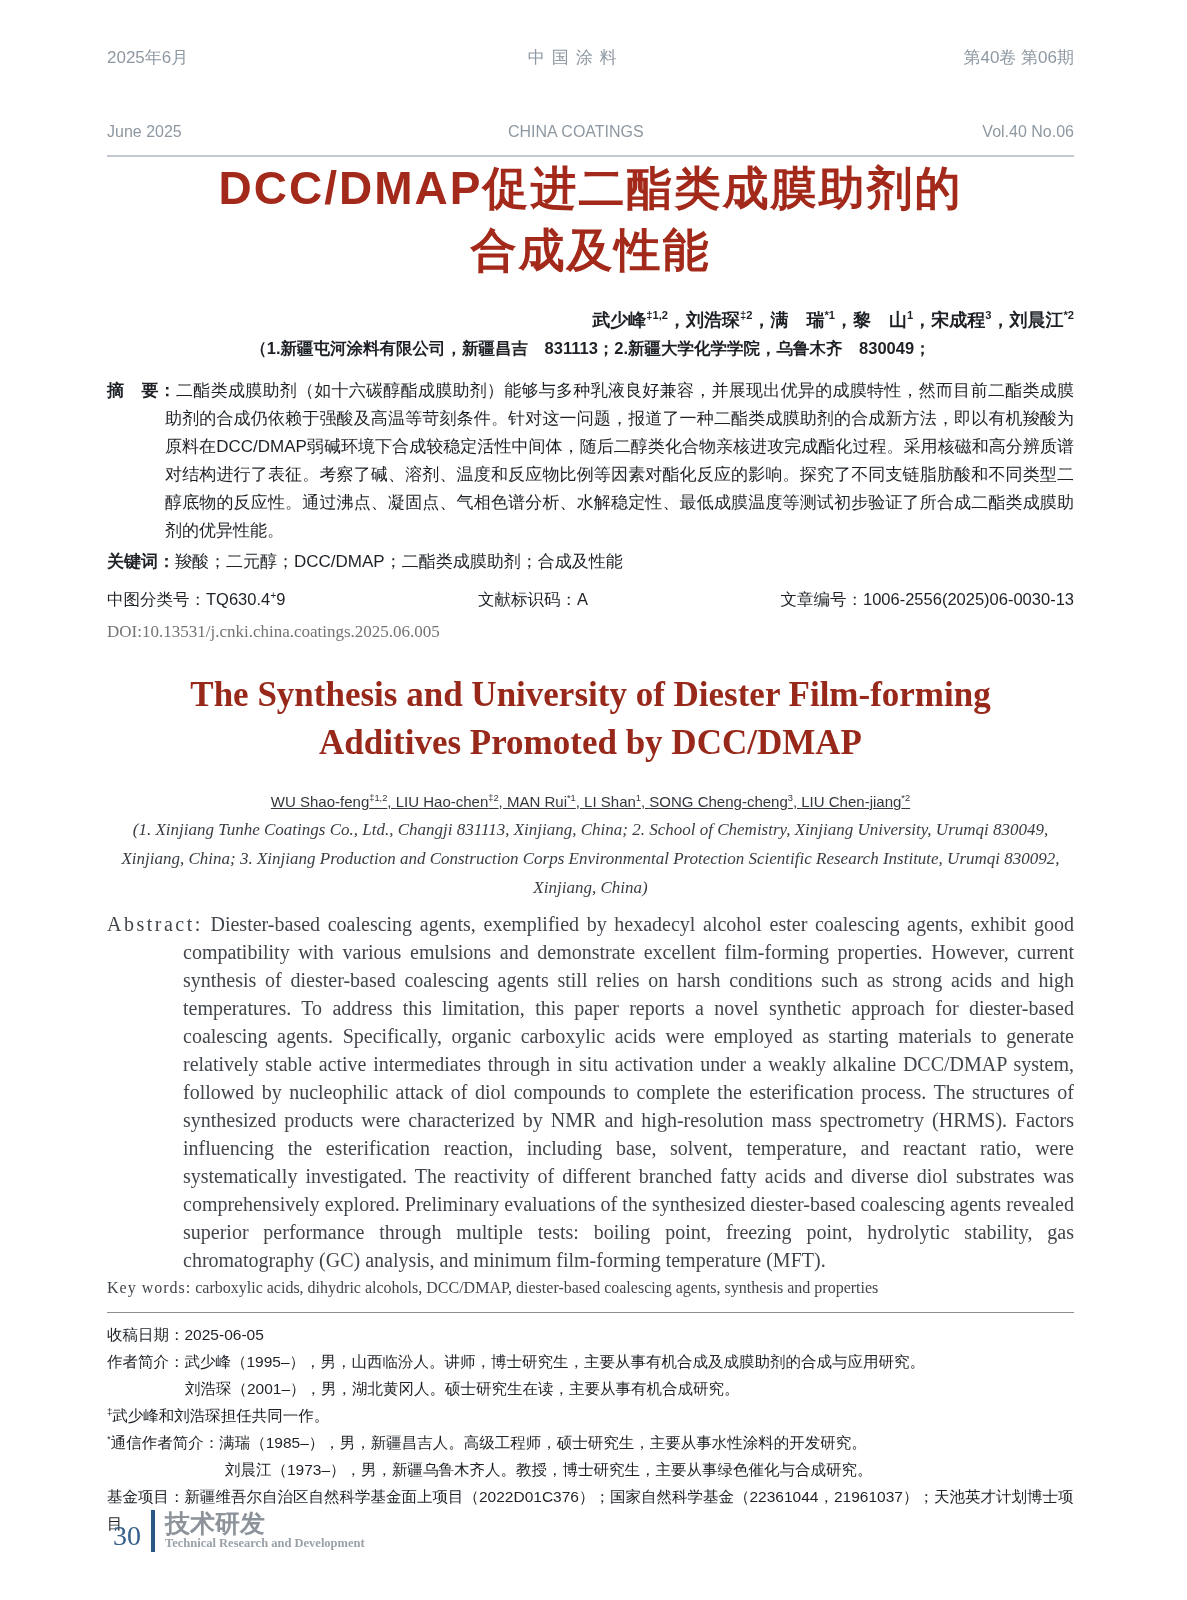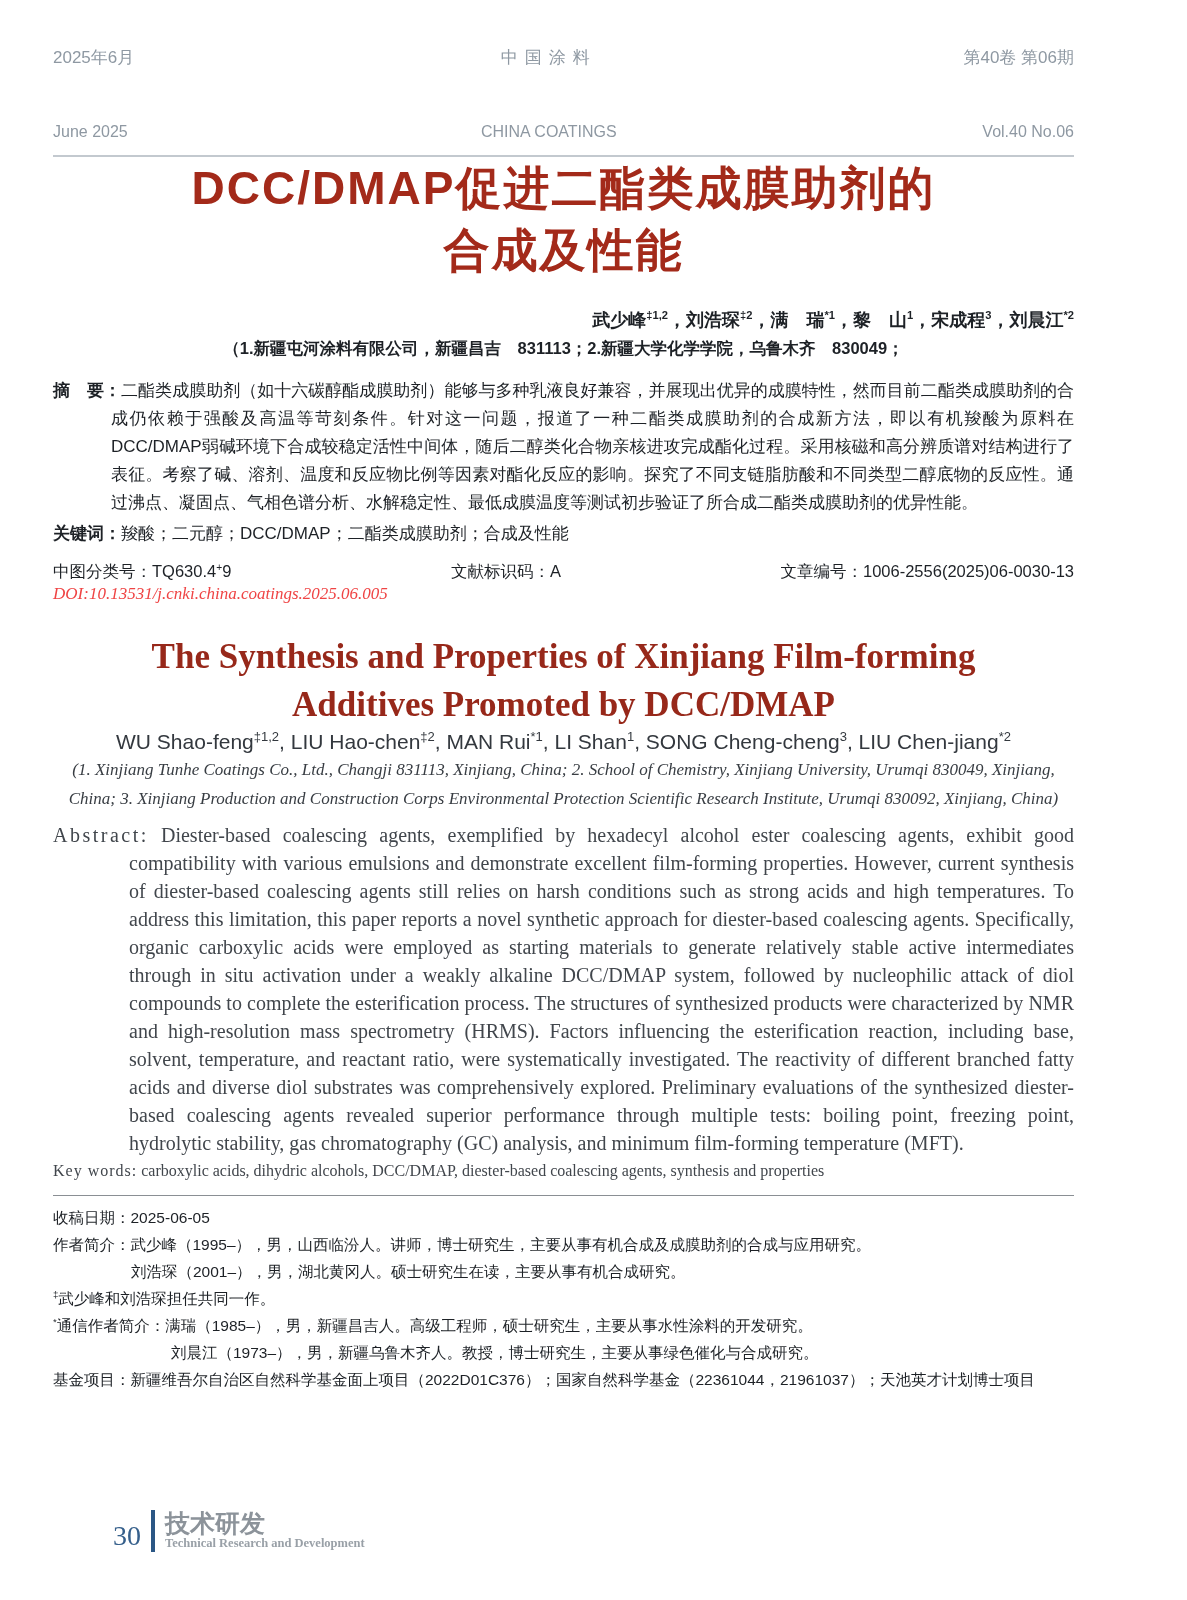--- a/index.html
+++ b/index.html
@@ -3,21 +3,21 @@
 <meta charset="utf-8">
 <style>
   * { margin: 0; padding: 0; box-sizing: border-box; }
   html, body { background: #ffffff; }
   body { width: 1187px; font-family: "Liberation Sans", sans-serif; color: #22262b; }
   .page {
     position: relative;
     width: 1187px; height: 1600px;
     overflow: hidden;
     background: #ffffff;
-    padding: 45px 113px 0 53px;
+    padding: 45px 113px 0 107px;
   }
 
   
   .jheader {
     display: flex; justify-content: space-between; align-items: flex-end;
     color: #8e98a2;
     border-bottom: 2px solid #c3c9cf;
     padding-bottom: 10px;
   }
   .jheader .col { line-height: 26px; }
@@ -73,40 +73,42 @@
   .keywords-cn .label { font-weight: 700; }
 
   
   .class-row {
     margin-top: 12px;
     display: flex; justify-content: space-between;
     font-size: 16.5px; font-weight: 500; line-height: 24px;
     color: #1d2126;
   }
   .doi-line {
+    margin-top: 10px;
     font-family: "Liberation Serif", serif;
     font-size: 17px; line-height: 22px;
-    color: #ef4444;
-    font-style: italic;
+    color: #737373;
   }
 
   
   .title-en {
     margin-top: 28px;
     text-align: center;
     color: #97281a;
     font-family: "Liberation Serif", serif;
     font-size: 35px; font-weight: 700;
     line-height: 48px;
   }
   .authors-en {
-    text-align: center;
-    font-size: 21px;
+    margin-top: 22px;
+    text-align: center;
+    font-size: 15px;
     line-height: 26px;
     color: #33383e;
+    text-decoration: underline;
   }
   .affil-en {
     text-align: center;
     font-family: "Liberation Serif", serif;
     font-style: italic;
     font-size: 17px;
     line-height: 29px;
     color: #383d43;
   }
 
@@ -215,21 +217,21 @@
 
   <div class="class-row">
     <span><span class="label">中图分类号：</span><span>TQ630.4</span><sup class="s">+</sup><span>9</span></span>
     <span><span class="label">文献标识码：</span><span>A</span></span>
     <span><span class="label">文章编号：</span><span>1006-2556(2025)06-0030-13</span></span>
   </div>
 
   <div class="doi-line">DOI:10.13531/j.cnki.china.coatings.2025.06.005</div>
 
   <h2 class="title-en">
-    <div>The Synthesis and Properties of Xinjiang Film-forming</div>
+    <div>The Synthesis and University of Diester Film-forming</div>
     <div>Additives Promoted by DCC/DMAP</div>
   </h2>
 
   <div class="authors-en">
     <span><span>WU Shao-feng</span><sup class="s">‡1,2</sup><span>, </span></span><span><span>LIU Hao-chen</span><sup class="s">‡2</sup><span>, </span></span><span><span>MAN Rui</span><sup class="s">*1</sup><span>, </span></span><span><span>LI Shan</span><sup class="s">1</sup><span>, </span></span><span><span>SONG Cheng-cheng</span><sup class="s">3</sup><span>, </span></span><span><span>LIU Chen-jiang</span><sup class="s">*2</sup><span></span></span>
   </div>
 
   <div class="affil-en">(1. Xinjiang Tunhe Coatings Co., Ltd., Changji 831113, Xinjiang, China; 2. School of Chemistry, Xinjiang University, Urumqi 830049, Xinjiang, China; 3. Xinjiang Production and Construction Corps Environmental Protection Scientific Research Institute, Urumqi 830092, Xinjiang, China)</div>
 
   <p class="abstract-en"><span class="label">Abstract:</span><span> </span><span>Diester-based coalescing agents, exemplified by hexadecyl alcohol ester coalescing agents, exhibit good compatibility with various emulsions and demonstrate excellent film-forming properties. However, current synthesis of diester-based coalescing agents still relies on harsh conditions such as strong acids and high temperatures. To address this limitation, this paper reports a novel synthetic approach for diester-based coalescing agents. Specifically, organic carboxylic acids were employed as starting materials to generate relatively stable active intermediates through in situ activation under a weakly alkaline DCC/DMAP system, followed by nucleophilic attack of diol compounds to complete the esterification process. The structures of synthesized products were characterized by NMR and high-resolution mass spectrometry (HRMS). Factors influencing the esterification reaction, including base, solvent, temperature, and reactant ratio, were systematically investigated. The reactivity of different branched fatty acids and diverse diol substrates was comprehensively explored. Preliminary evaluations of the synthesized diester-based coalescing agents revealed superior performance through multiple tests: boiling point, freezing point, hydrolytic stability, gas chromatography (GC) analysis, and minimum film-forming temperature (MFT).</span></p>

